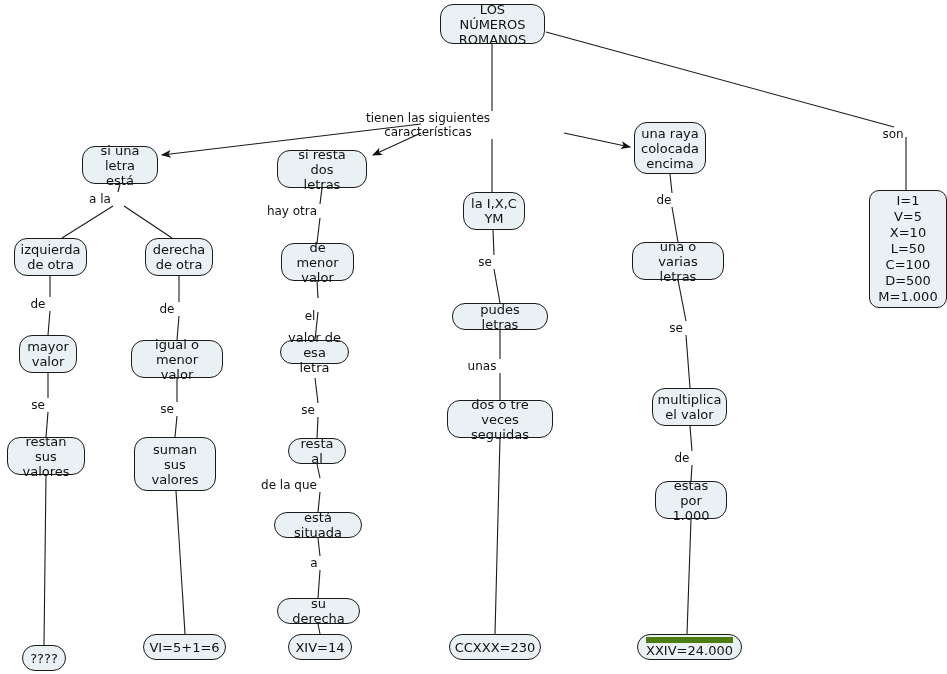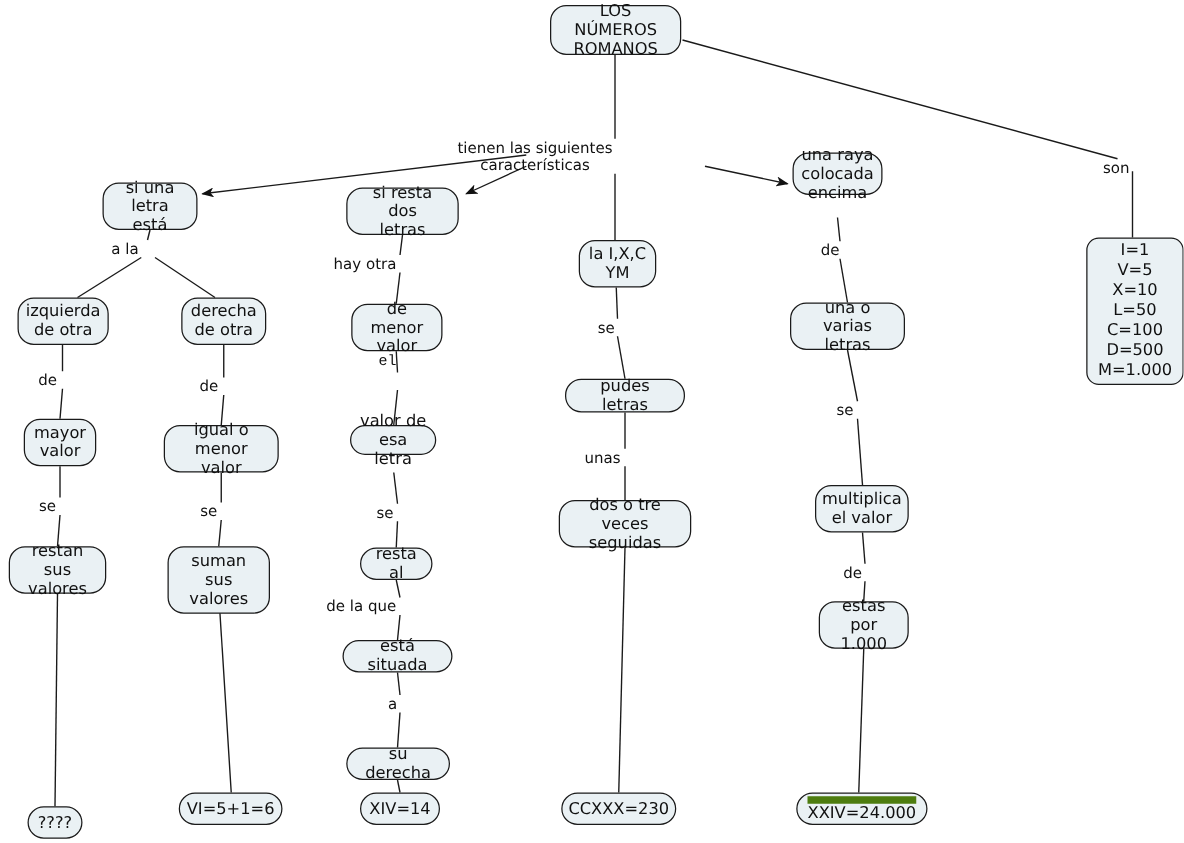--- a/index.html
+++ b/index.html
@@ -130,40 +130,40 @@
   <div id="label-layer">
       <div class="linklabel" style="left: 428px; top: 111px; width: 170px; margin-left: -85px;">tienen las siguientes
 características</div>
       <div class="linklabel" style="left: 893px; top: 127px; width: 30px; margin-left: -15px;">son</div>
       <div class="linklabel" style="left: 100px; top: 192px; width: 40px; margin-left: -20px;">a la</div>
       <div class="linklabel" style="left: 292px; top: 204px; width: 60px; margin-left: -30px;">hay otra</div>
       <div class="linklabel" style="left: 664px; top: 193px; width: 24px; margin-left: -12px;">de</div>
       <div class="linklabel" style="left: 38px; top: 297px; width: 24px; margin-left: -12px;">de</div>
       <div class="linklabel" style="left: 167px; top: 302px; width: 24px; margin-left: -12px;">de</div>
       <div class="linklabel" style="left: 485px; top: 255px; width: 24px; margin-left: -12px;">se</div>
-      <div class="linklabel" style="left: 310px; top: 282px; width: 20px; margin-left: -10px; font-family: Liberation Mono, monospace;">el</div>
+      <div class="linklabel" style="left: 310px; top: 309px; width: 20px; margin-left: -10px;">el</div>
       <div class="linklabel" style="left: 676px; top: 321px; width: 24px; margin-left: -12px;">se</div>
       <div class="linklabel" style="left: 38px; top: 398px; width: 24px; margin-left: -12px;">se</div>
       <div class="linklabel" style="left: 167px; top: 402px; width: 24px; margin-left: -12px;">se</div>
       <div class="linklabel" style="left: 308px; top: 403px; width: 24px; margin-left: -12px;">se</div>
       <div class="linklabel" style="left: 482px; top: 359px; width: 40px; margin-left: -20px;">unas</div>
       <div class="linklabel" style="left: 289px; top: 478px; width: 70px; margin-left: -35px;">de la que</div>
       <div class="linklabel" style="left: 682px; top: 451px; width: 24px; margin-left: -12px;">de</div>
       <div class="linklabel" style="left: 314px; top: 556px; width: 16px; margin-left: -8px;">a</div>
     </div>
   <div id="node-layer">
       <div class="node" style="left: 440px; top: 4px; width: 105px; height: 40px;">LOS NÚMEROS
 ROMANOS</div>
       <div class="node" style="left: 82px; top: 146px; width: 76px; height: 38px;">si una
 letra está</div>
       <div class="node" style="left: 277px; top: 150px; width: 90px; height: 38px;">si resta dos
 letras</div>
       <div class="node" style="left: 463px; top: 192px; width: 62px; height: 38px;">la I,X,C
 YM</div>
-      <div class="node" style="left: 634px; top: 122px; width: 72px; height: 34px;">una raya
+      <div class="node" style="left: 634px; top: 122px; width: 72px; height: 52px;">una raya
 colocada
 encima</div>
       <div class="node" style="left: 14px; top: 238px; width: 73px; height: 38px;">izquierda
 de otra</div>
       <div class="node" style="left: 145px; top: 238px; width: 68px; height: 38px;">derecha
 de otra</div>
       <div class="node" style="left: 281px; top: 243px; width: 73px; height: 38px;">de menor
 valor</div>
       <div class="node" style="left: 632px; top: 242px; width: 92px; height: 38px;">una o varias
 letras</div>

